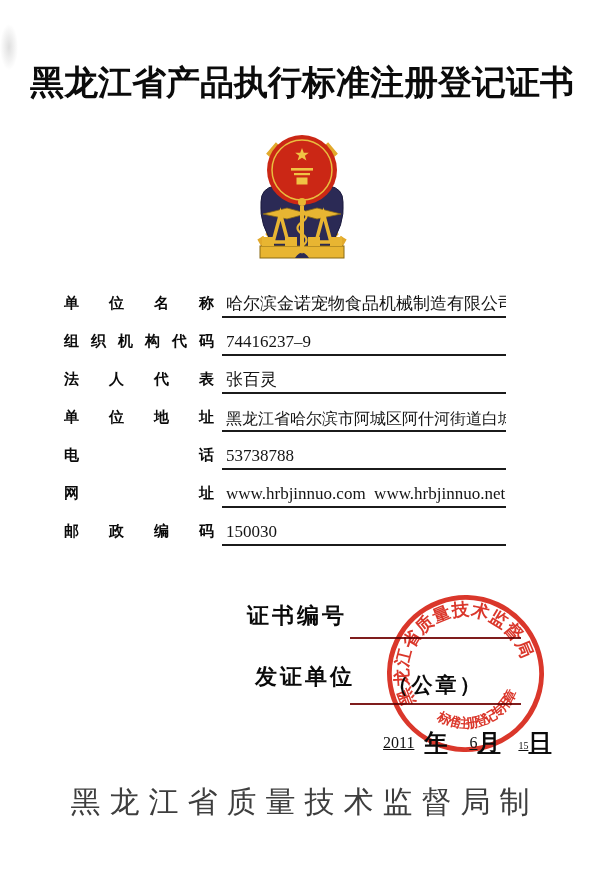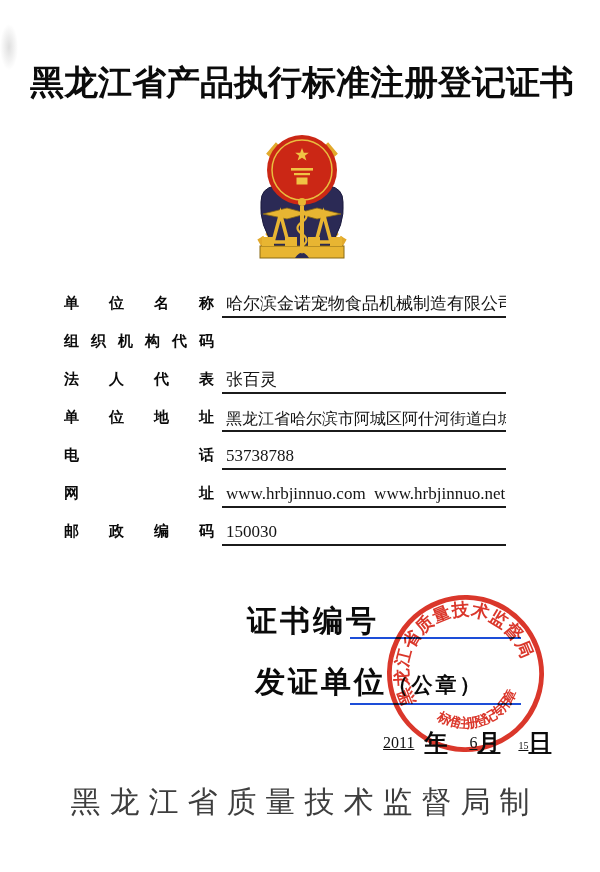--- a/index.html
+++ b/index.html
@@ -22,25 +22,25 @@
   .f-label{width:150px;flex:0 0 150px;
     font-family:"DejaVu Sans", sans-serif;font-weight:700;font-size:15px;
     color:#0a0a0a;text-align:justify;text-align-last:justify;
     line-height:1;padding-bottom:7px;}
   .f-value{margin-left:8px;width:280px;flex:0 0 280px;
     border-bottom:2px solid #1b1b1b;
     font-size:17px;line-height:1.1;padding:0 0 2px 4px;
     white-space:pre;overflow:hidden;color:#141414;}
 
   .cert-label{position:absolute;font-family:"Liberation Serif", serif;
-    font-weight:900;font-size:30px;letter-spacing:3px;color:#0a0a0a;}
+    font-weight:900;font-size:22px;letter-spacing:3px;color:#0a0a0a;}
   .cert-label.no1{left:247px;top:601px;}
   .cert-label.no2{left:255px;top:662px;}
   .cert-line{position:absolute;left:350px;width:171px;
-    border-bottom:2px solid #1d4ed8;display:flex;align-items:flex-end;justify-content:center;}
+    border-bottom:2px solid #7f1d1d;display:flex;align-items:flex-end;justify-content:center;}
   .cert-line.no1{top:600px;height:37px;}
   .cert-line.no2{top:660px;height:43px;}
   .seal-note{font-weight:900;font-size:21px;letter-spacing:3px;padding-bottom:4px;color:#0a0a0a;}
 
   .stamp{position:absolute;left:383px;top:591px;width:165px;height:165px;
     transform:rotate(-20deg);mix-blend-mode:multiply;opacity:.93;}
   .stamp text{font-family:"DejaVu Sans", sans-serif;font-weight:700;fill:#d8271a;}
 
   .date-row{position:absolute;left:383px;top:720px;width:175px;height:34px;
     display:flex;align-items:flex-end;text-decoration:underline;}
@@ -95,20 +95,21 @@
     <path d="M71,117 L75,124 L79,117 Z" fill="#e8b532"></path>
   </svg>
 
   <div class="form">
     <div class="f-row">
       <div class="f-label">单位名称</div>
       <div class="f-value">哈尔滨金诺宠物食品机械制造有限公司</div>
     </div>
     <div class="f-row">
       <div class="f-label">组织机构代码</div>
+      <div class="f-value">74416237–9</div>
     </div>
     <div class="f-row">
       <div class="f-label">法人代表</div>
       <div class="f-value">张百灵</div>
     </div>
     <div class="f-row">
       <div class="f-label">单位地址</div>
       <div class="f-value" style="font-size:16px;">黑龙江省哈尔滨市阿城区阿什河街道白城村</div>
     </div>
     <div class="f-row">

